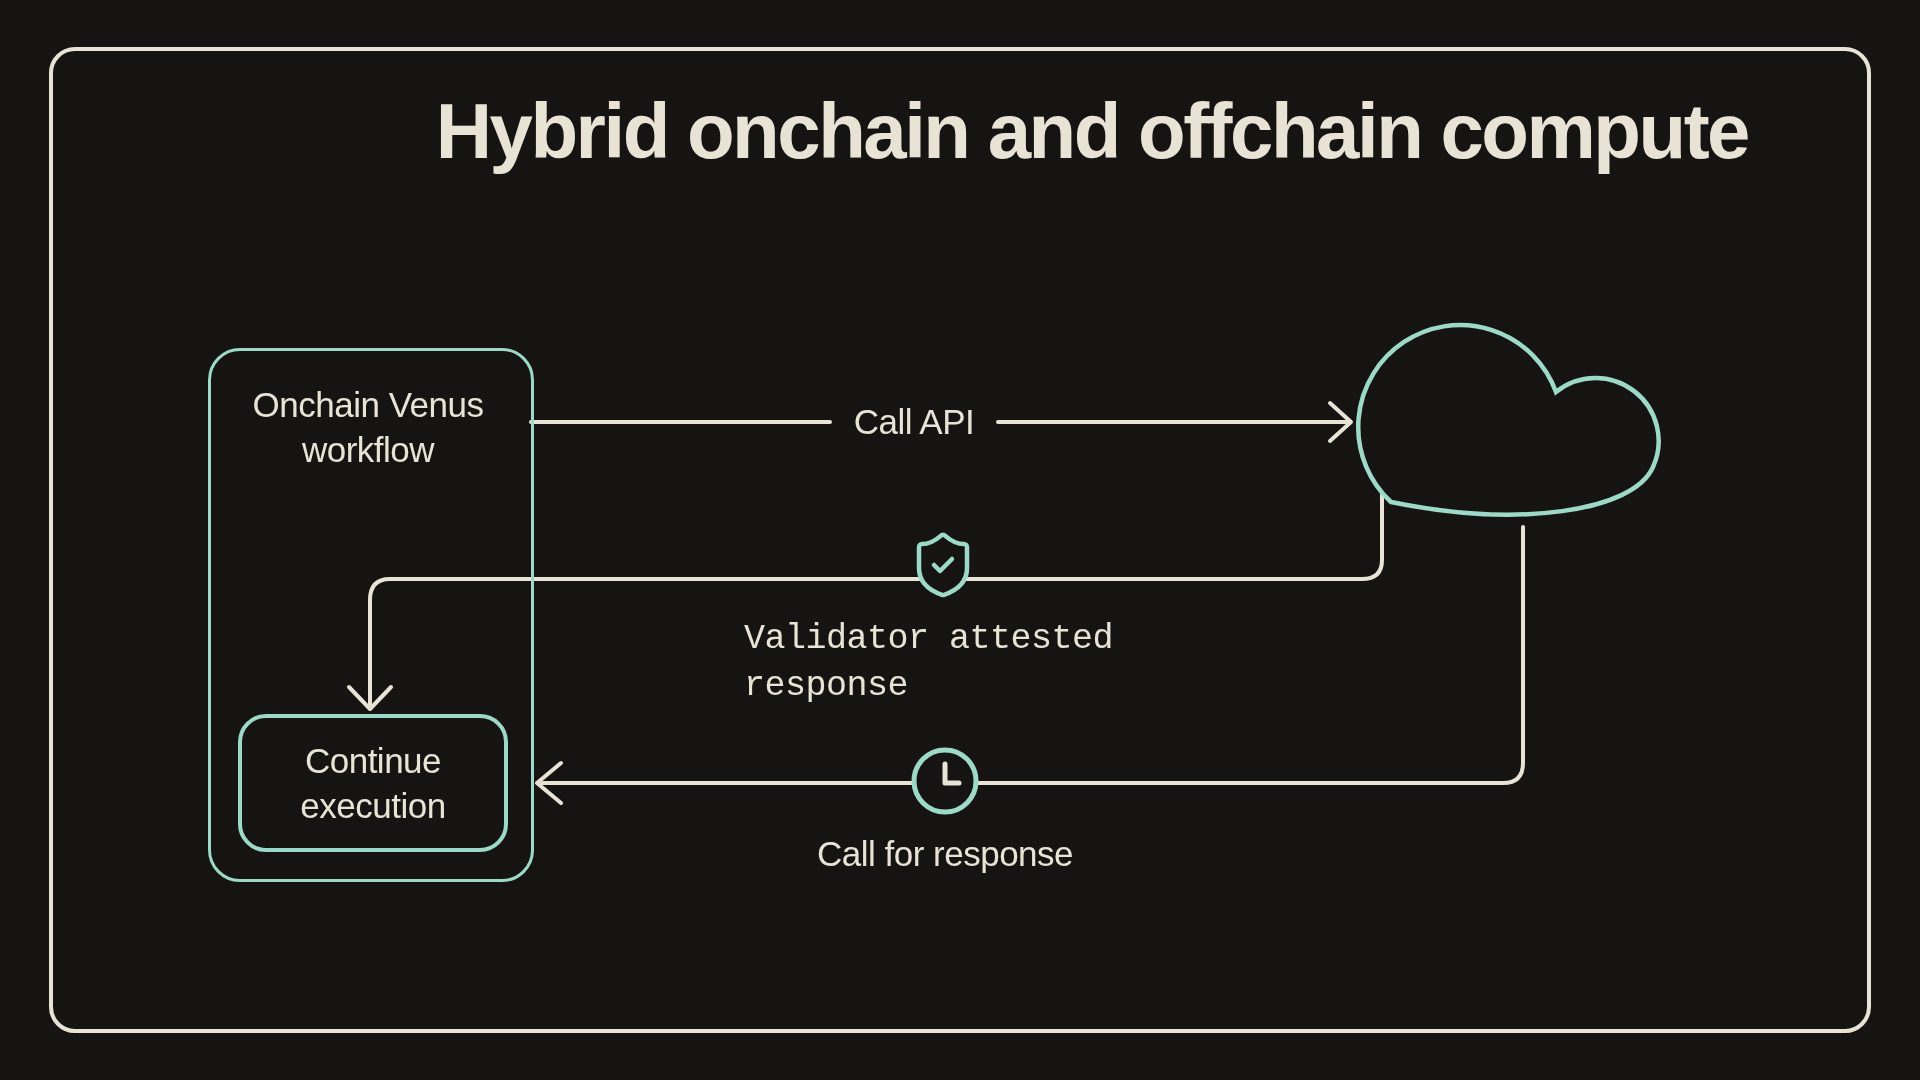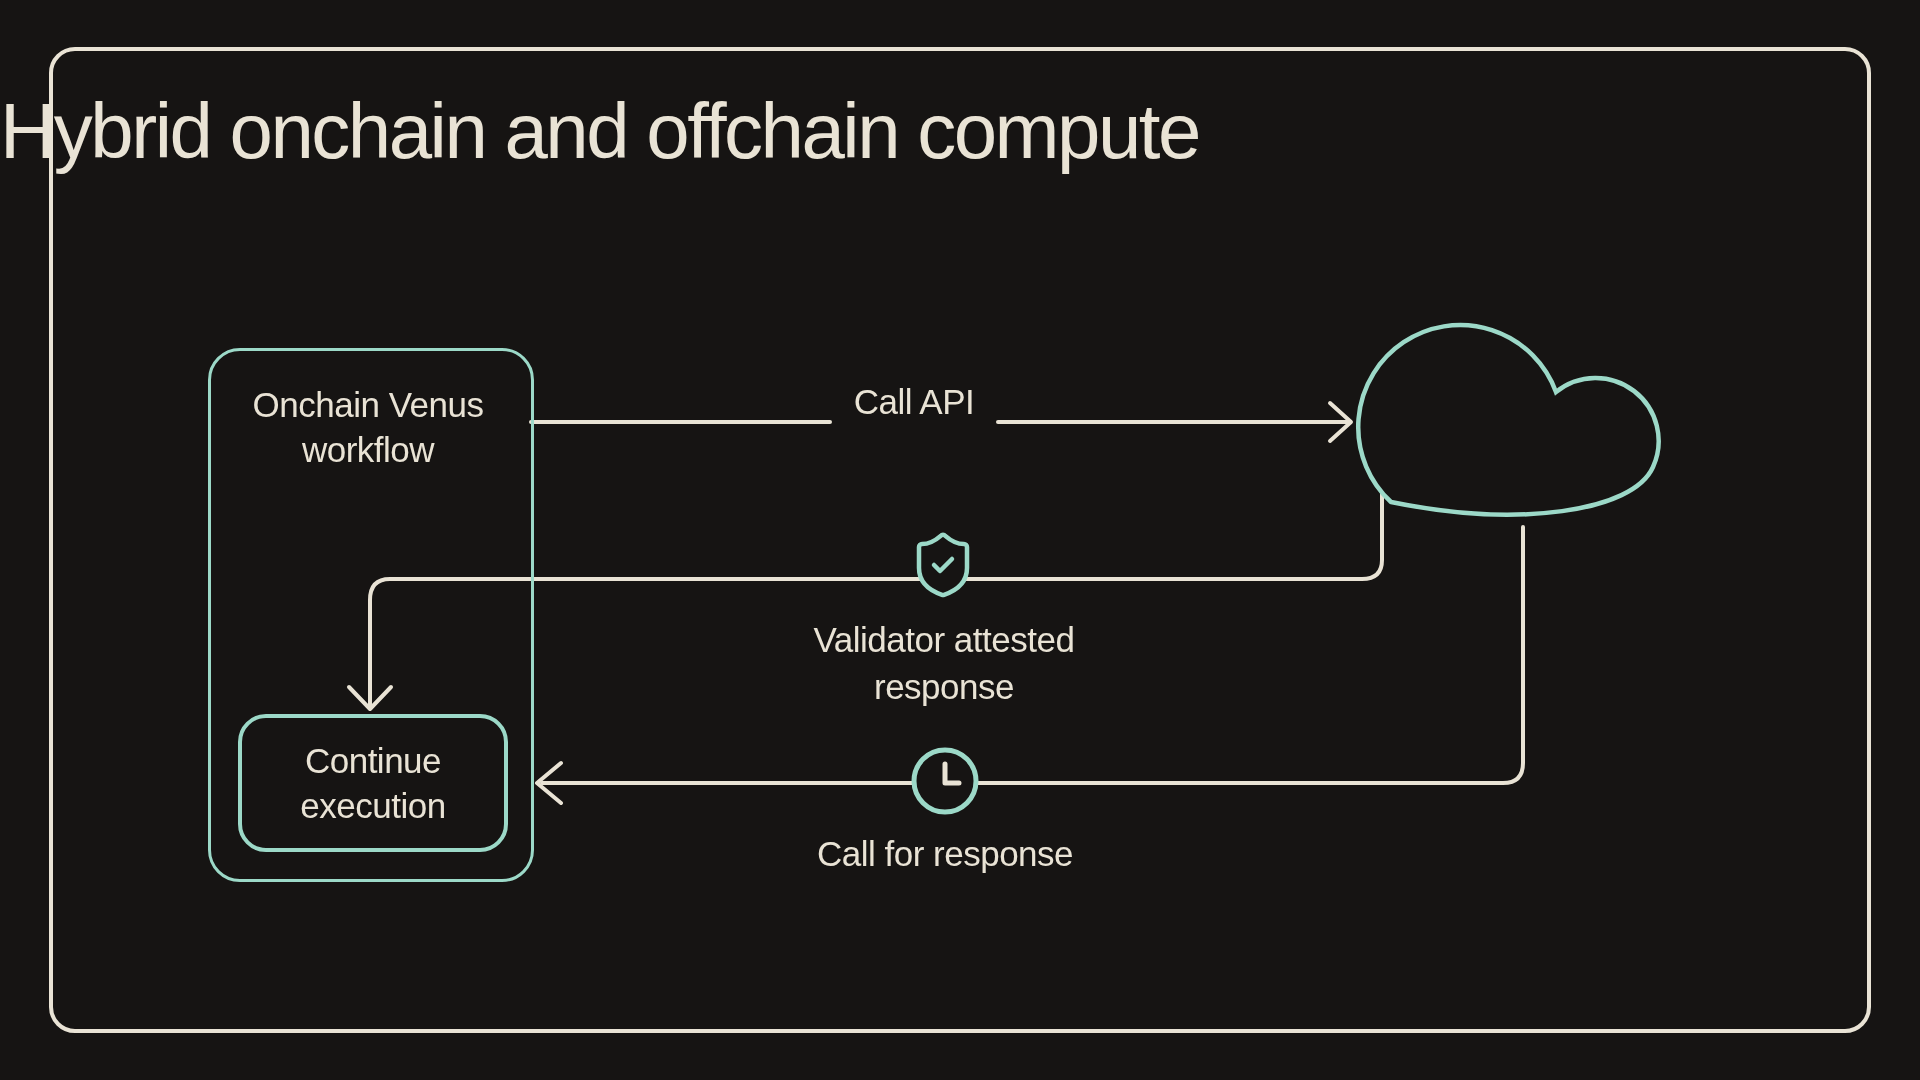--- a/index.html
+++ b/index.html
@@ -18,22 +18,22 @@
   }
   .abs{position:absolute;}
   
   .outer-frame{
     left:49px;top:47px;width:1814px;height:978px;
     border:4px solid var(--cream);
     border-radius:26px;
   }
   .title{
     left:0;top:86px;width:1748px;
-    text-align:left;
-    font-size:78px;font-weight:400;letter-spacing:-2.5px;
+    text-align:right;
+    font-size:78px;font-weight:700;letter-spacing:-2.5px;
     white-space:nowrap;
   }
   
   .workflow-box{
     left:208px;top:348px;width:320px;height:528px;
     border:3px solid var(--teal);
     border-radius:32px;
   }
   .workflow-label{
     left:208px;top:382px;width:320px;
@@ -53,29 +53,29 @@
     white-space:pre-line;
   }
   .external-label{
     left:1398px;top:408px;width:218px;
     text-align:center;
     font-size:35px;line-height:45px;letter-spacing:-0.5px;
     white-space:pre-line;
   }
   
   .call-api-label{
-    left:834px;top:382px;width:160px;
+    left:834px;top:402px;width:160px;
     text-align:center;font-size:35px;letter-spacing:-0.5px;
     white-space:nowrap;
   }
   .validator-label{
     left:744px;top:616px;width:400px;
-    text-align:center;
     font-size:35px;line-height:47px;letter-spacing:-0.5px;
     white-space:pre-line;
+    font-family:Liberation Mono, monospace;
   }
   .wait-label{
     left:745px;top:834px;width:400px;
     text-align:center;font-size:35px;letter-spacing:-0.5px;
     white-space:nowrap;
   }
   
   .edges-svg{left:0;top:0;}
   .cream-line{stroke:var(--cream);stroke-width:4;fill:none;stroke-linecap:round;stroke-linejoin:round;}
   .teal-shape{stroke:var(--teal);fill:var(--bg);}

